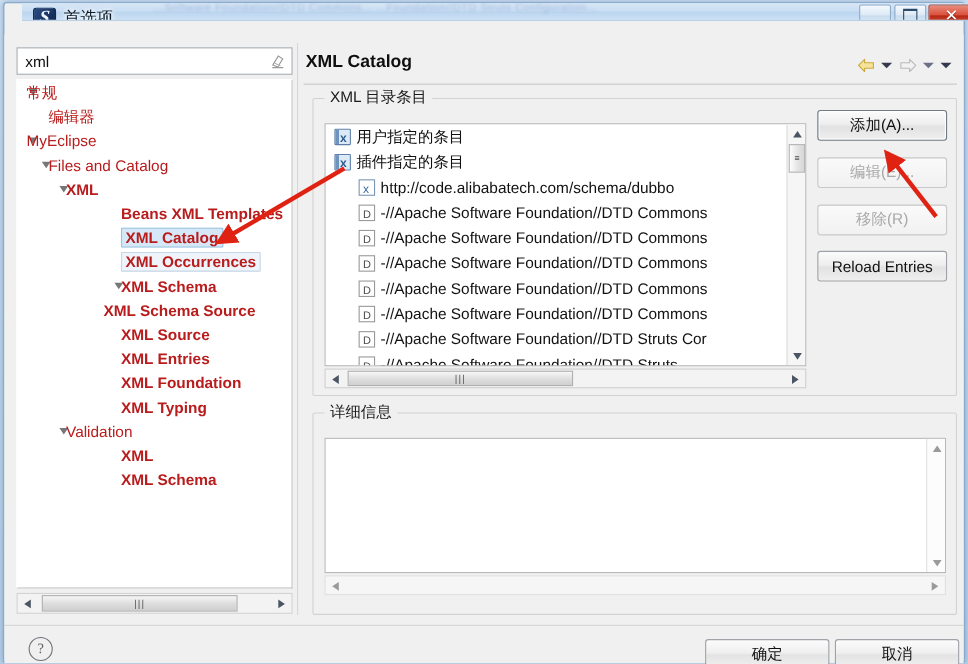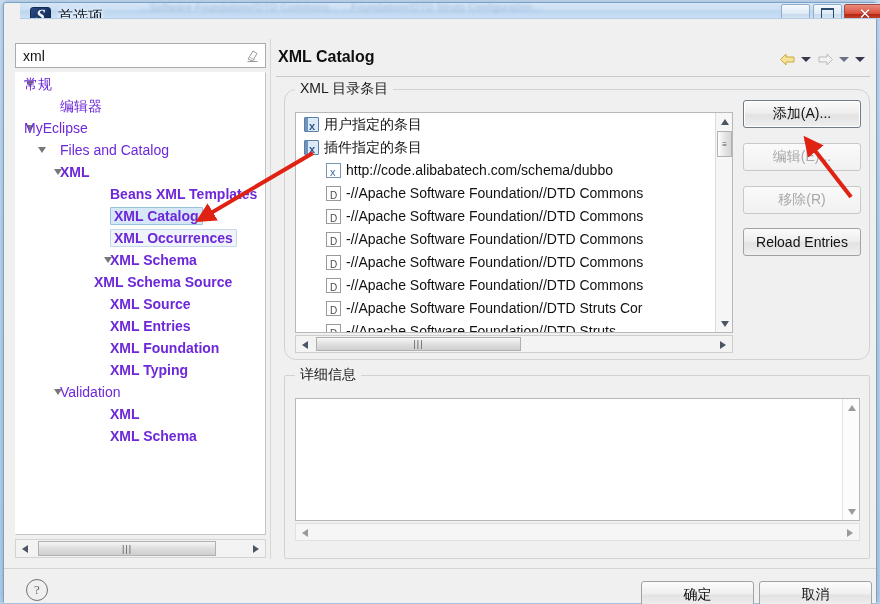--- a/index.html
+++ b/index.html
@@ -139,25 +139,25 @@
     border: 1px solid #c4c4c4;
     border-left-color: #ffffff; border-top-color: #ffffff;
     overflow: hidden;
   }
   .tnode {
     position: relative;
     height: 22px;
     line-height: 22px;
     white-space: nowrap;
     font-size: 14px;
-    color: #6d28d9;
+    color: #b91c1c;
     padding-left: 4px;
   }
   .tnode.lvl0 { padding-left: 8px; }
-  .tnode.lvl1 { padding-left: 44px; }
+  .tnode.lvl1 { padding-left: 28px; }
   .tnode.lvl2 { padding-left: 44px; }
   .tnode.lvl3 { padding-left: 62px; margin-left: 32px; }
   .tnode.lvl4 { padding-left: 78px; }
   .tnode.bold { font-weight: bold; }
   .twist {
     position: absolute;
     width: 0; height: 0;
     border-left: 5px solid #777;
     border-top: 4px solid transparent;
     border-bottom: 4px solid transparent;
@@ -252,21 +252,21 @@
     width: 16px; height: 20px;
     display: flex; align-items: center; justify-content: center;
   }
   .caret { width: 0; height: 0; border-top: 5px solid #36394d; border-left: 5px solid transparent; border-right: 5px solid transparent; }
 
   
   #grp-entries {
     position: absolute; left: 8px; top: 46px;
     width: 586px; height: 271px;
     border: 1px solid #d2d2d2;
-    border-radius: 12px;
+    border-radius: 2px;
   }
   .grp-title {
     position: absolute; top: -10px; left: 10px;
     background: #f0f0f0;
     padding: 0 5px;
     font-size: 14px; color: #1a1a1a;
   }
   #cat-list {
     position: absolute; left: 10px; top: 22px;
     width: 438px; height: 221px;

